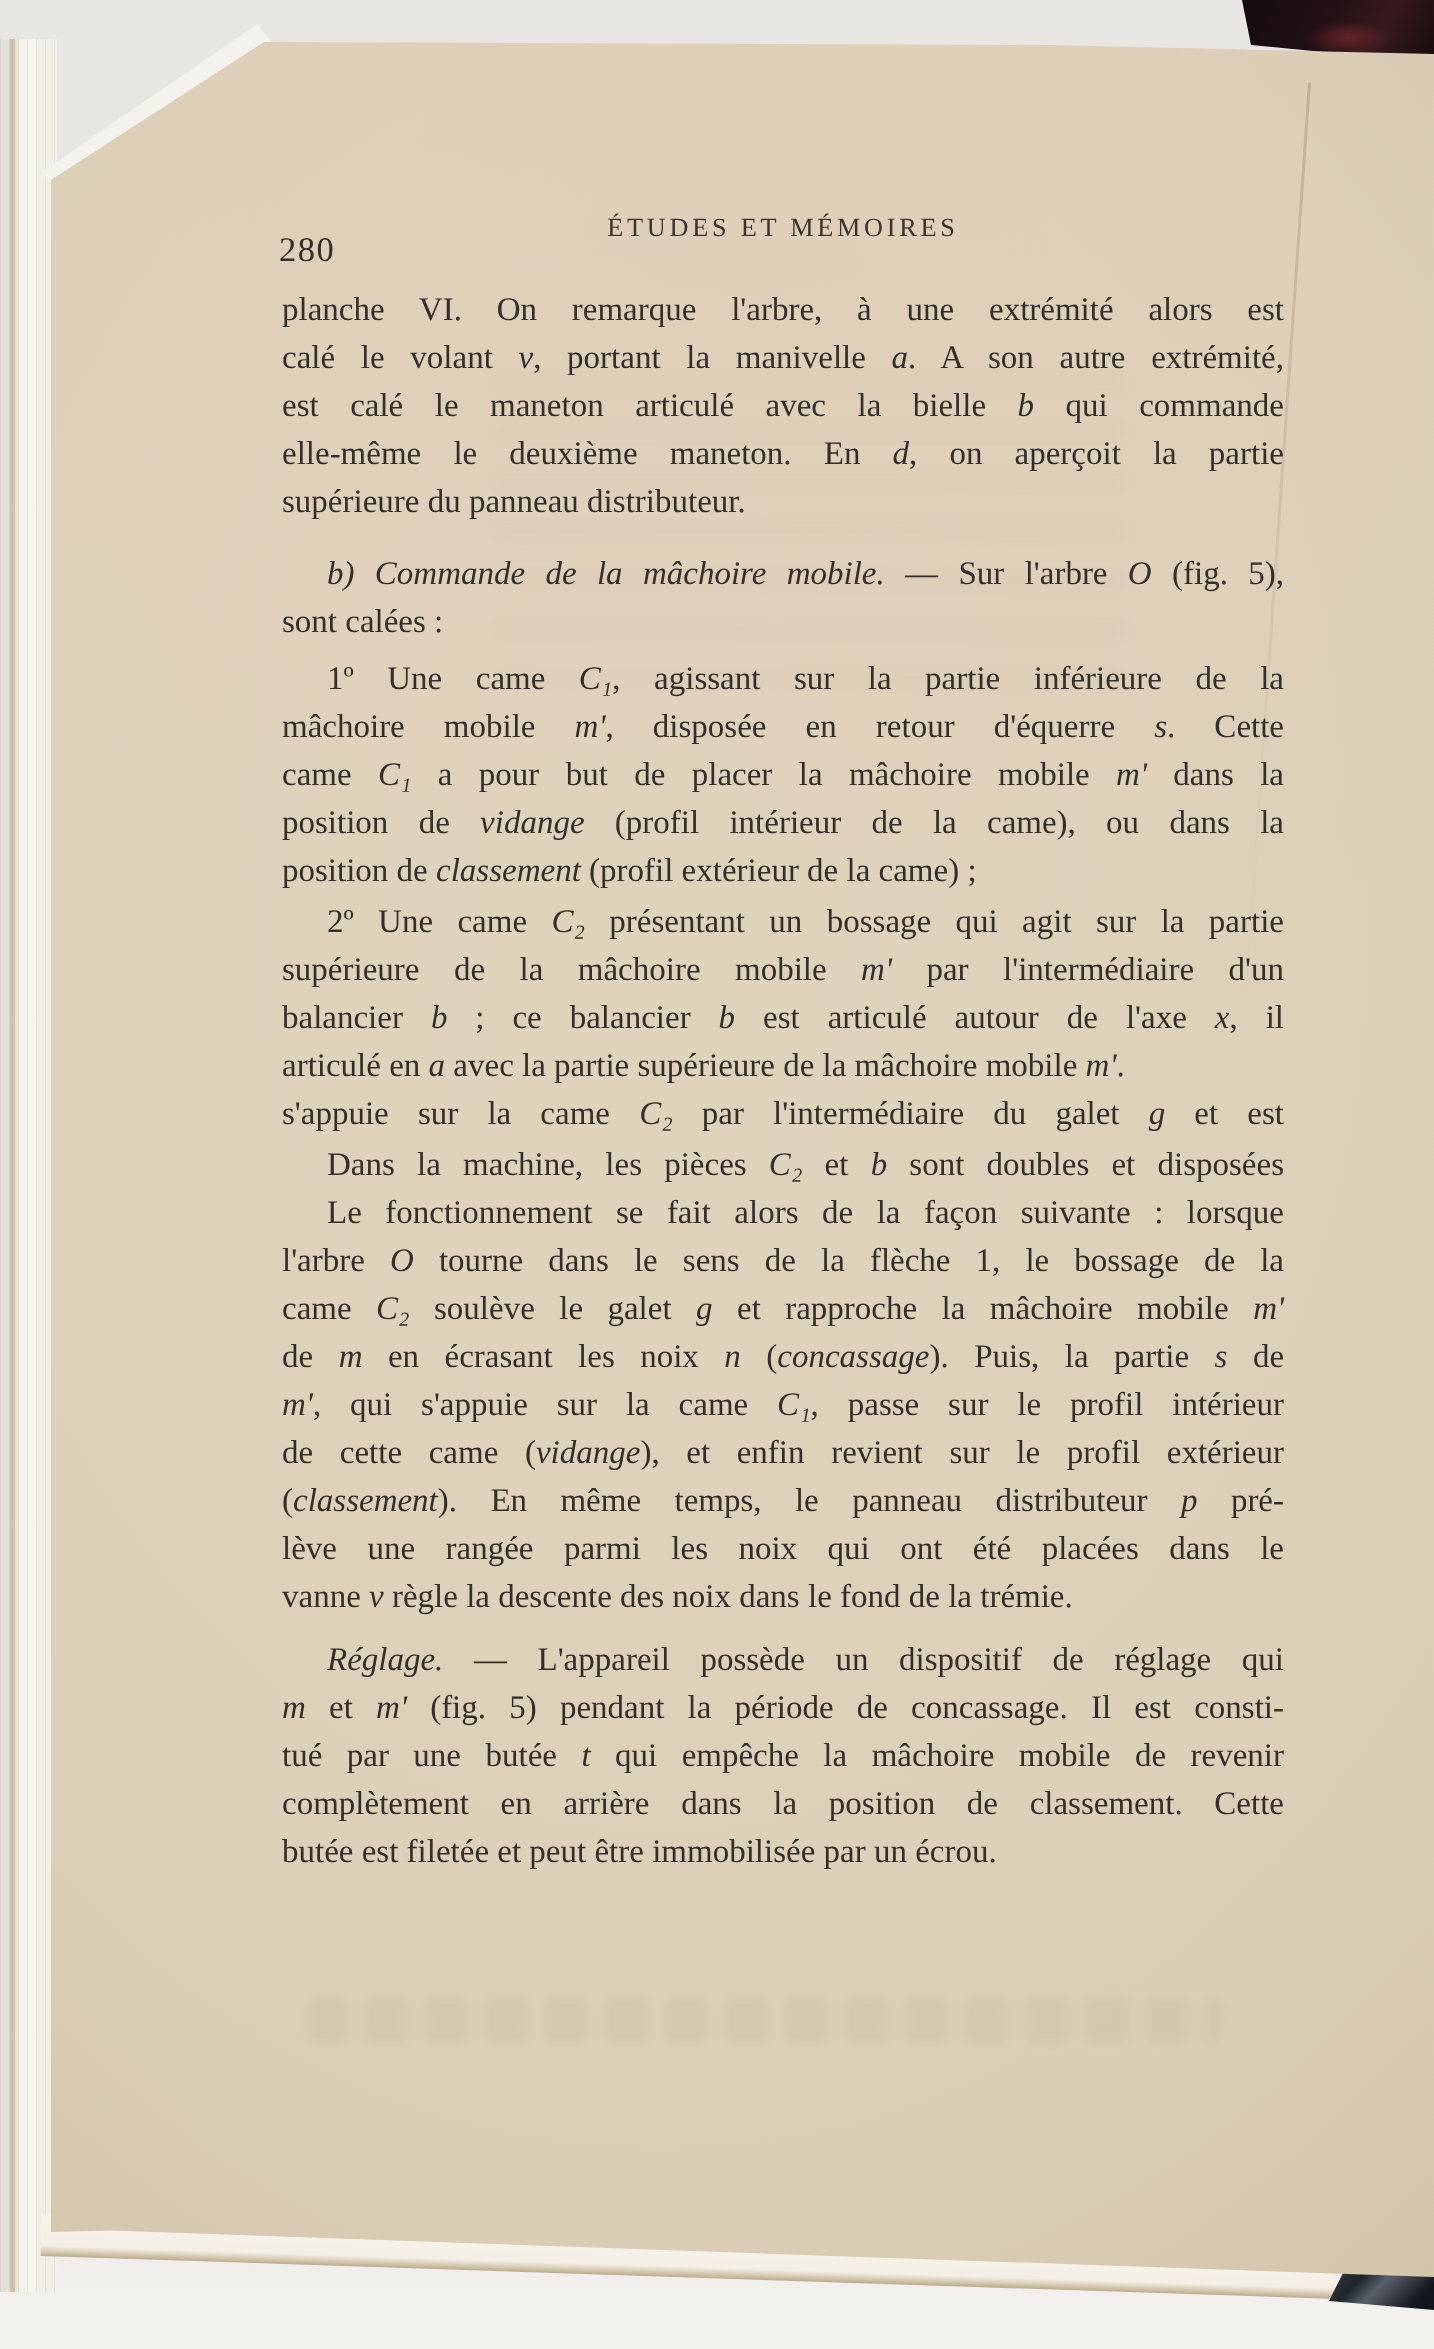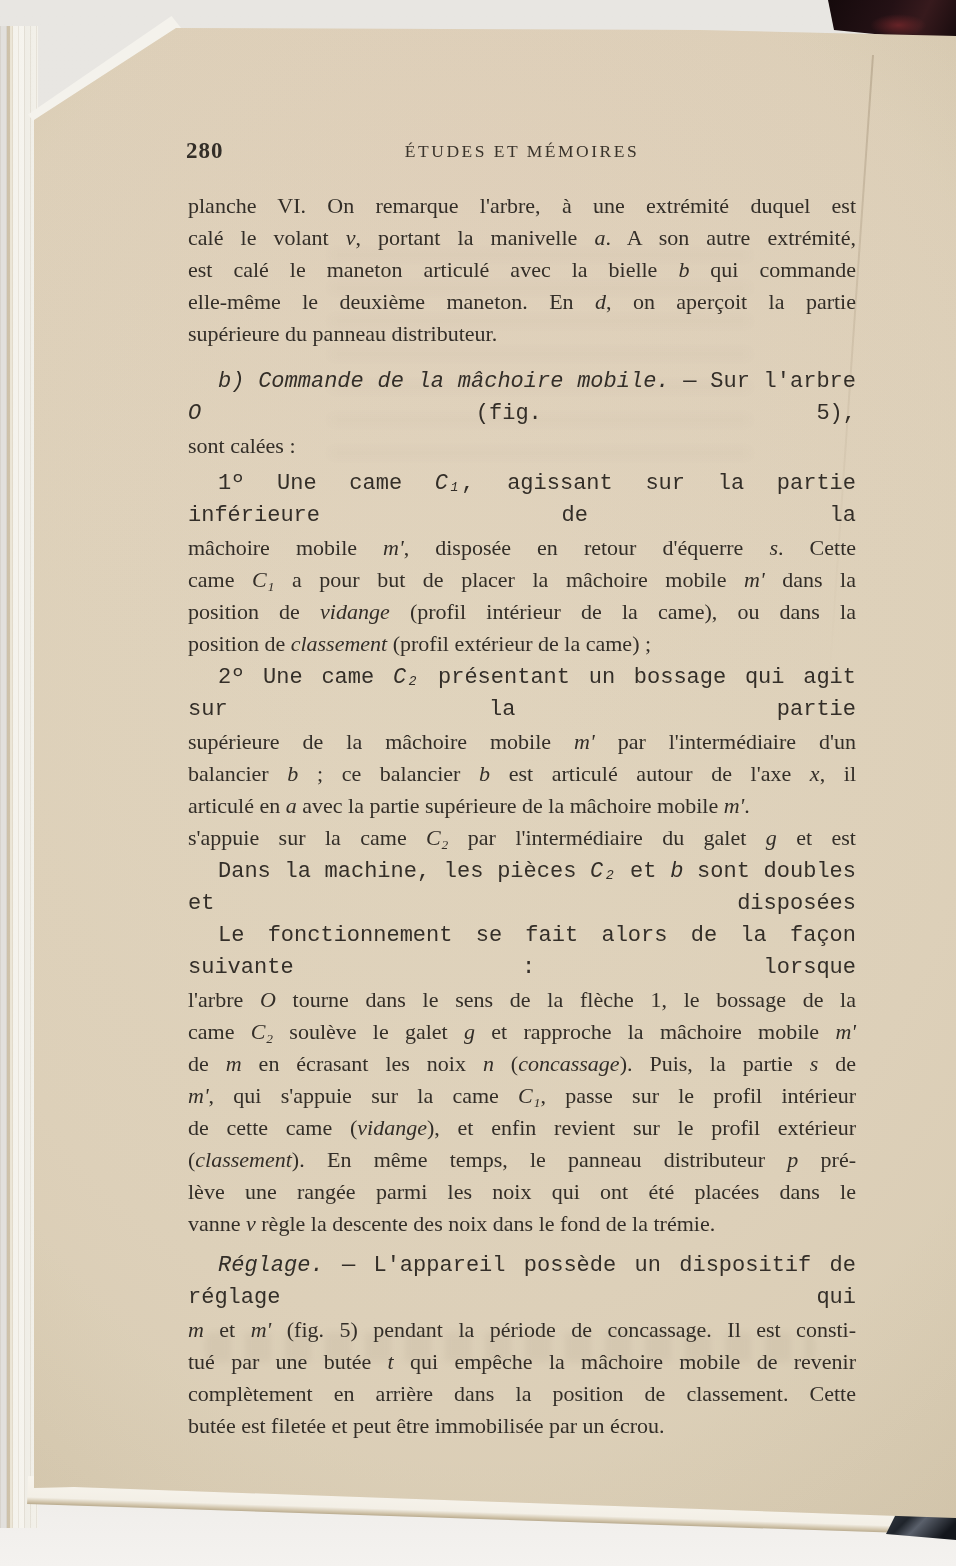--- a/index.html
+++ b/index.html
@@ -54,26 +54,26 @@
   .ghost{position:absolute;left:205px;top:1332px;width:610px;height:30px;z-index:3;
     background:repeating-linear-gradient(90deg,rgba(95,84,62,.18) 0 26px,rgba(95,84,62,.02) 26px 40px);
     filter:blur(3px);opacity:.35;border-radius:8px;}
   .ghost2{position:absolute;left:330px;top:250px;width:420px;height:220px;z-index:3;
     background:repeating-linear-gradient(180deg,rgba(100,88,64,.05) 0 10px,transparent 10px 33px);
     filter:blur(4px);opacity:.5;}
   
   .textblock{position:absolute;left:188px;top:136px;width:668px;z-index:4;
     color:#332e28;font-size:22px;line-height:32px;}
   .header{position:relative;height:30px;line-height:30px;}
-  .pagenum{position:absolute;left:-2px;top:0;font-size:23px;letter-spacing:1px;font-weight:bold;}
+  .pagenum{position:absolute;left:-2px;top:16px;font-size:23px;letter-spacing:1px;}
   .runtitle{display:block;text-align:center;font-size:17.5px;letter-spacing:2.5px;color:#3a342c;}
   .para{margin:0;}
   .ln{text-align:justify;text-align-last:justify;white-space:normal;}
   .ln.last{text-align-last:left;}
-  .para.indent .ln:first-child{text-indent:30px;font-family:Liberation Mono, monospace;}
+  .para.indent .ln:first-child{text-indent:30px;}
   .ln i{font-style:italic;}
   
   .caption{position:absolute;left:0;top:1602px;width:832px;height:28px;z-index:6;
     background:#fcfcfc;color:#8e8e8e;font-family:"Liberation Sans","DejaVu Sans",sans-serif;
     font-size:16.5px;line-height:28px;text-align:right;padding-right:24px;box-sizing:border-box;}
 </style>
 </head>
 <body>
 
 <div class="scene">
@@ -92,21 +92,21 @@
   <div class="ghost2"></div>
   <div class="ghost"></div>
 
   <div class="textblock">
     <div class="header">
       <span class="pagenum">280</span>
       <span class="runtitle">ÉTUDES ET MÉMOIRES</span>
     </div>
 
     <div class="para" style="margin-top:24px">
-      <div class="ln">planche VI. On remarque l'arbre, à une extrémité duquel est</div>
+      <div class="ln">planche VI. On remarque l'arbre, à une extrémité alors est</div>
       <div class="ln">calé le volant <i>v</i>, portant la manivelle <i>a</i>. A son autre extrémité,</div>
       <div class="ln">est calé le maneton articulé avec la bielle <i>b</i> qui commande</div>
       <div class="ln">elle-même le deuxième maneton. En <i>d</i>, on aperçoit la partie</div>
       <div class="ln last">supérieure du panneau distributeur.</div>
     </div>
 
     <div class="para indent" style="margin-top:16px">
       <div class="ln"><i>b) Commande de la mâchoire mobile.</i> — Sur l'arbre <i>O</i> (fig. 5),</div>
       <div class="ln last">sont calées :</div>
     </div>

